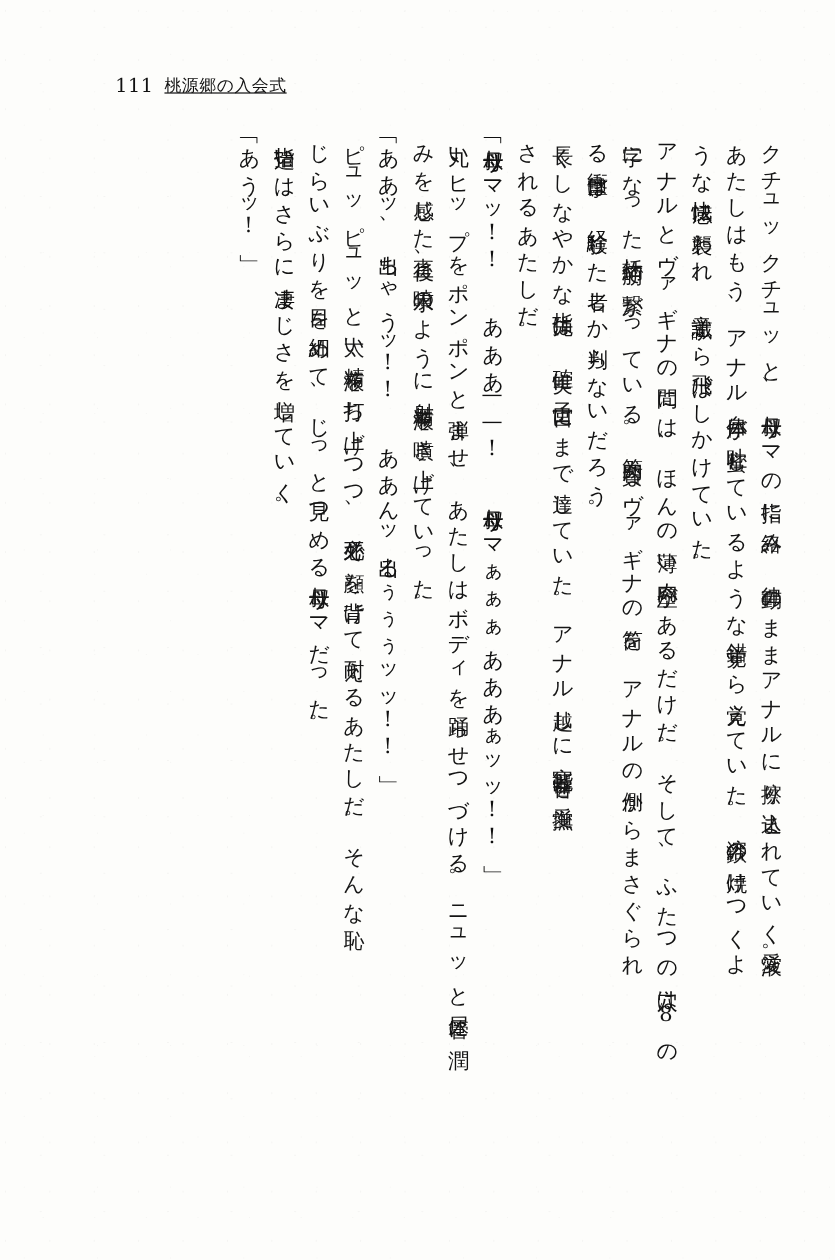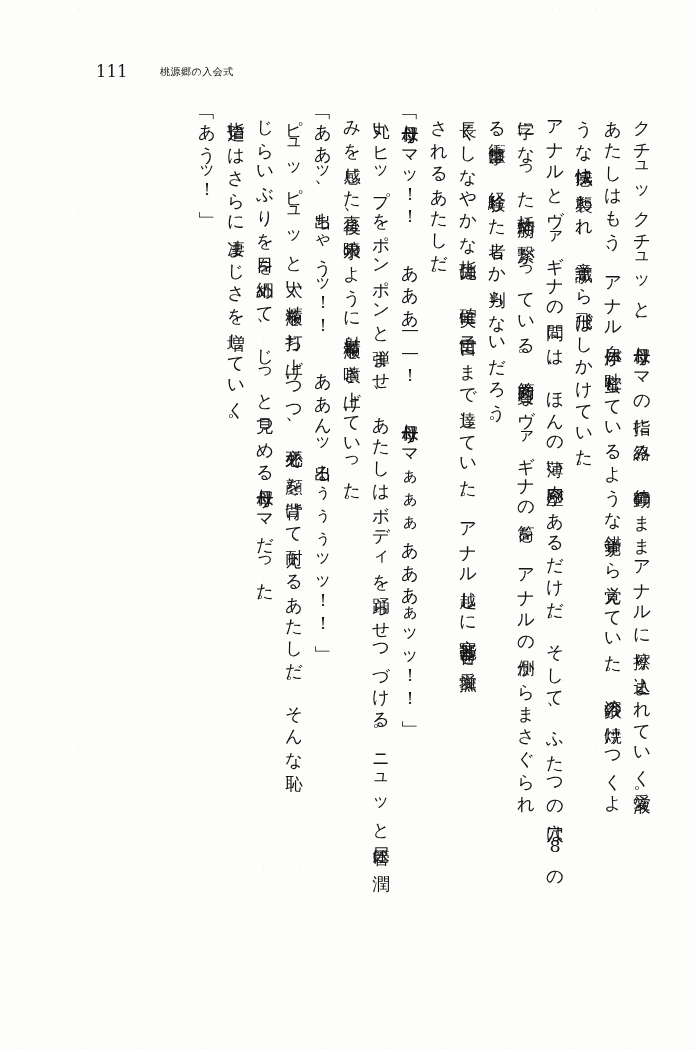--- a/index.html
+++ b/index.html
@@ -22,32 +22,33 @@
     inset: 0;
     background: #fdfdfb;
   }
 
   
   .header {
     position: absolute;
     top: 62px;
     left: 96px;
     display: flex;
-    align-items: center;
-    gap: 32px;
+    align-items: flex-end;
+    gap: 9px;
     font-size: 15px;
     letter-spacing: 0.5px;
     color: #111;
   }
   .header .folio {
     font-family: "DejaVu Serif", serif;
     font-size: 16px;
   }
   .header .run-title {
-    font-size: 10px;
+    font-size: 14px;
+    text-decoration: underline;
   }
 
   
   .body-area {
     position: absolute;
     top: 108px;
     left: 52px;
     right: 46px;
     height: 900px;
     display: flex;

